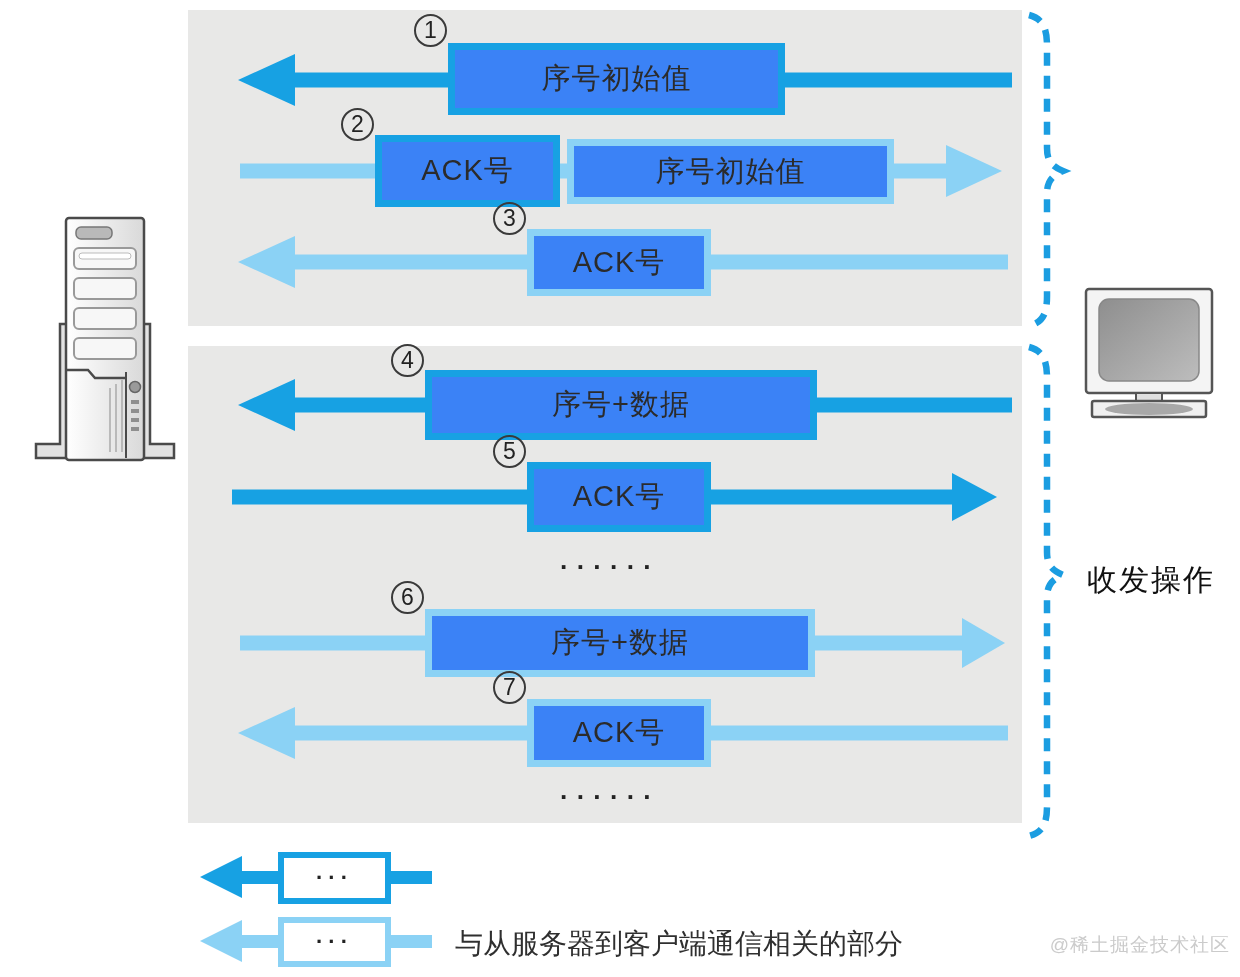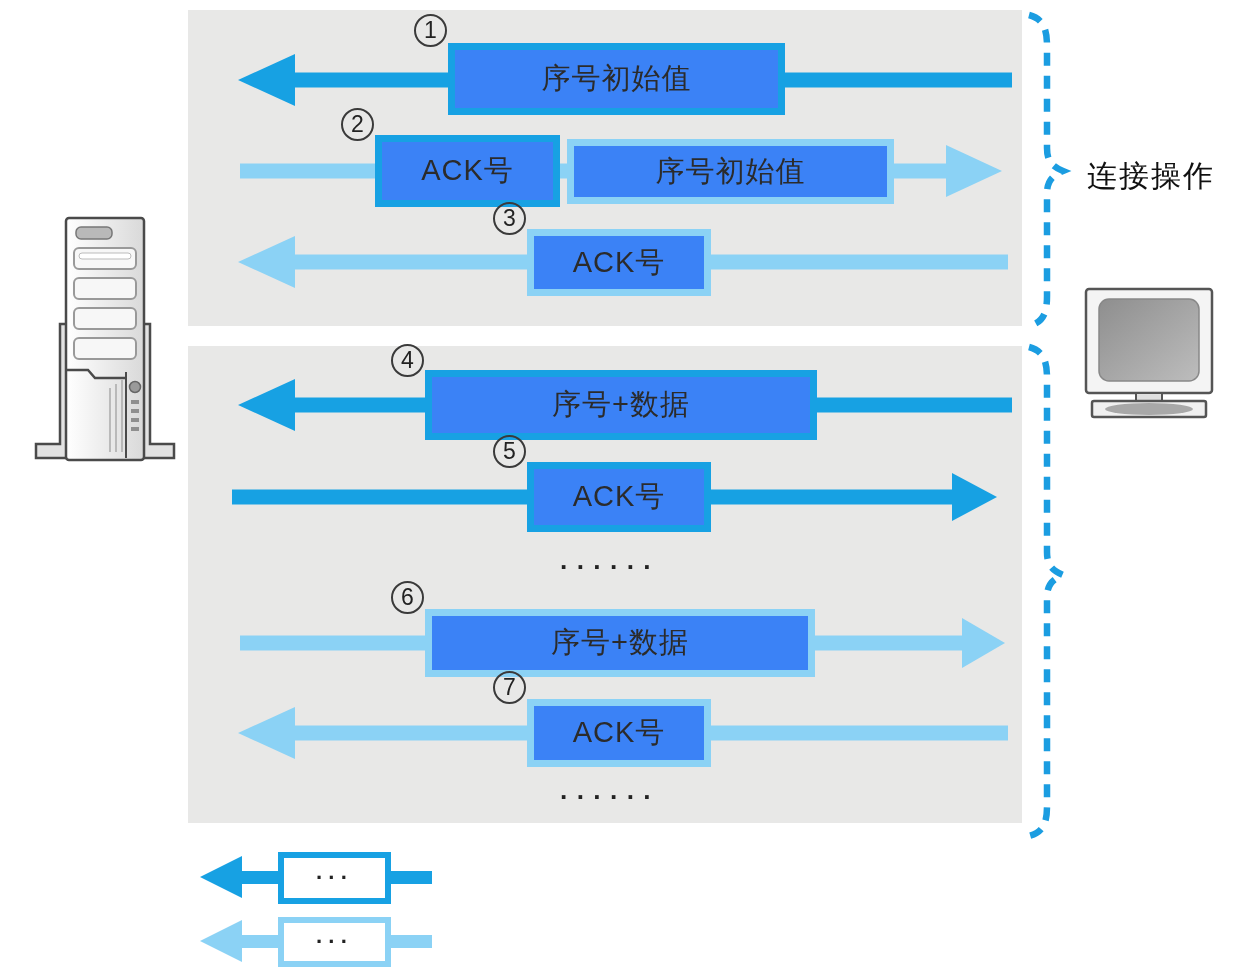--- a/index.html
+++ b/index.html
@@ -144,18 +144,20 @@
   <div class="msg-box server" style="left:567px;top:139px;width:327px;height:65px">序号初始值</div>
   <div class="msg-box server" style="left:527px;top:229px;width:184px;height:67px">ACK号</div>
   <div class="msg-box client" style="left:425px;top:370px;width:392px;height:70px">序号+数据</div>
   <div class="msg-box client" style="left:527px;top:462px;width:184px;height:70px">ACK号</div>
   <div class="msg-box server" style="left:425px;top:609px;width:390px;height:68px">序号+数据</div>
   <div class="msg-box server" style="left:527px;top:699px;width:184px;height:68px">ACK号</div>
 
   <div class="dots-row" style="left:540px;top:552px">······</div>
   <div class="dots-row" style="left:540px;top:782px">······</div>
 
-  <div class="group-label" style="left:1087px;top:156px">连接操作</div>
+  <div class="group-label" style="left:1087px;top:560px">收发操作</div>
 
   <div class="legend-box client" style="left:278px;top:852px;width:113px;height:52px">···</div>
   <div class="legend-box server" style="left:278px;top:917px;width:113px;height:50px">···</div>
+  <div class="legend-text" style="left:455px;top:925px">与从服务器到客户端通信相关的部分</div>
 
+  <div class="watermark">@稀土掘金技术社区</div>
 </div>
 
 </body></html>

